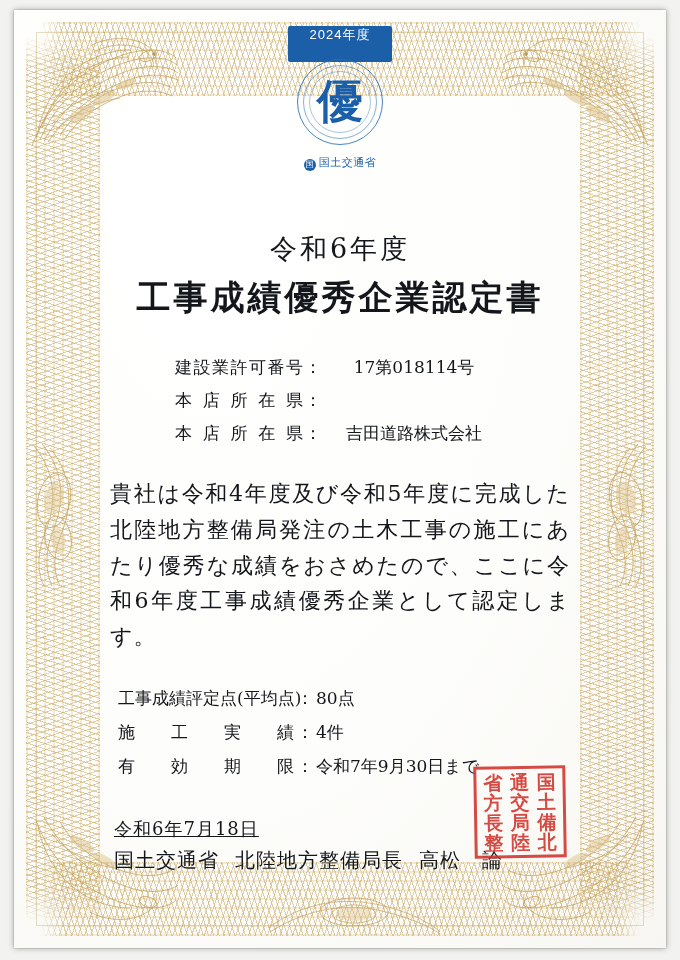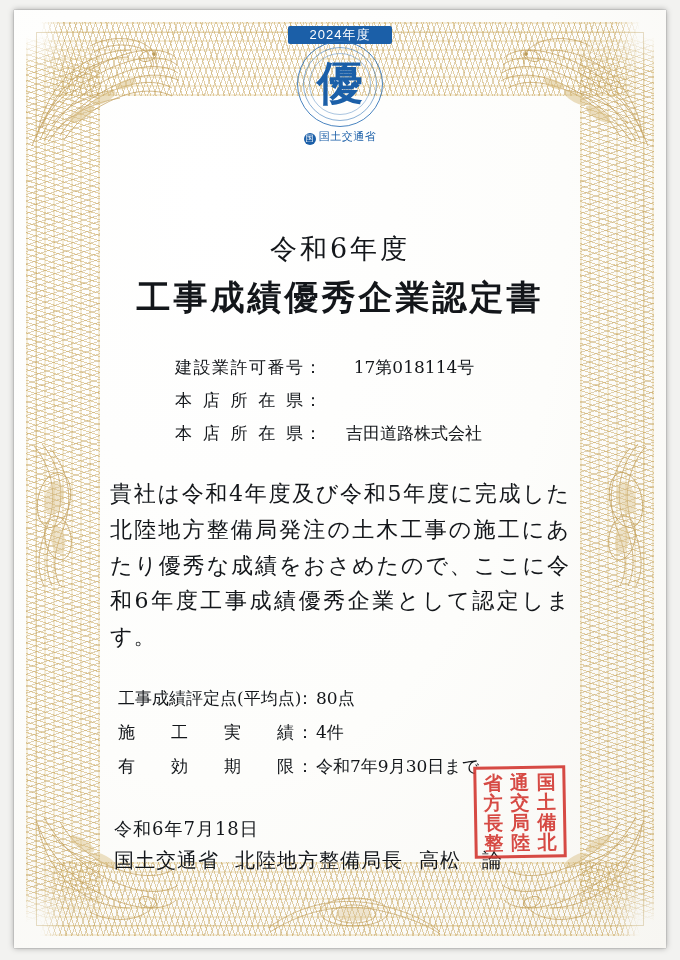--- a/index.html
+++ b/index.html
@@ -140,21 +140,21 @@
     text-align: center;
   }
   .emblem-year {
     width: 104px;
     margin: 0 auto;
     background: #1b5fa8;
     color: #ffffff;
     font-family: "Liberation Sans", sans-serif;
     font-size: 13px;
     letter-spacing: 1px;
-    padding: 2px 0 3px;
+    padding: 2px 0 21px;
     border-radius: 2px;
     line-height: 1;
   }
   .emblem-seal {
     position: relative;
     width: 96px;
     height: 86px;
     margin: -3px auto 0;
   }
   .emblem-seal .ring {
@@ -172,21 +172,21 @@
     position: absolute;
     left: 0; right: 0; top: 50%;
     transform: translateY(-52%);
     font-size: 46px;
     color: #1b5fa8;
     font-family: "DejaVu Serif", serif;
     font-weight: 700;
     line-height: 1;
   }
   .emblem-ministry {
-    margin-top: 2px;
+    margin-top: 10px;
     font-family: "Liberation Sans", sans-serif;
     font-size: 11px;
     color: #1b5fa8;
     letter-spacing: 0.5px;
     white-space: nowrap;
   }
   .emblem-ministry .mlogo {
     display: inline-block;
     width: 12px; height: 12px;
     border-radius: 50%;
@@ -282,20 +282,21 @@
 
   
   .signature {
     margin-left: 4px;
     font-family: "DejaVu Serif", serif;
   }
   .sig-date {
     font-size: 18px;
     letter-spacing: 1px;
     margin-bottom: 6px;
+    text-decoration: underline;
   }
   .sig-name {
     font-size: 20px;
     letter-spacing: 1px;
   }
   .sig-name .gap { display: inline-block; width: 16px; }
 
   
   .seal-stamp {
     position: absolute;

